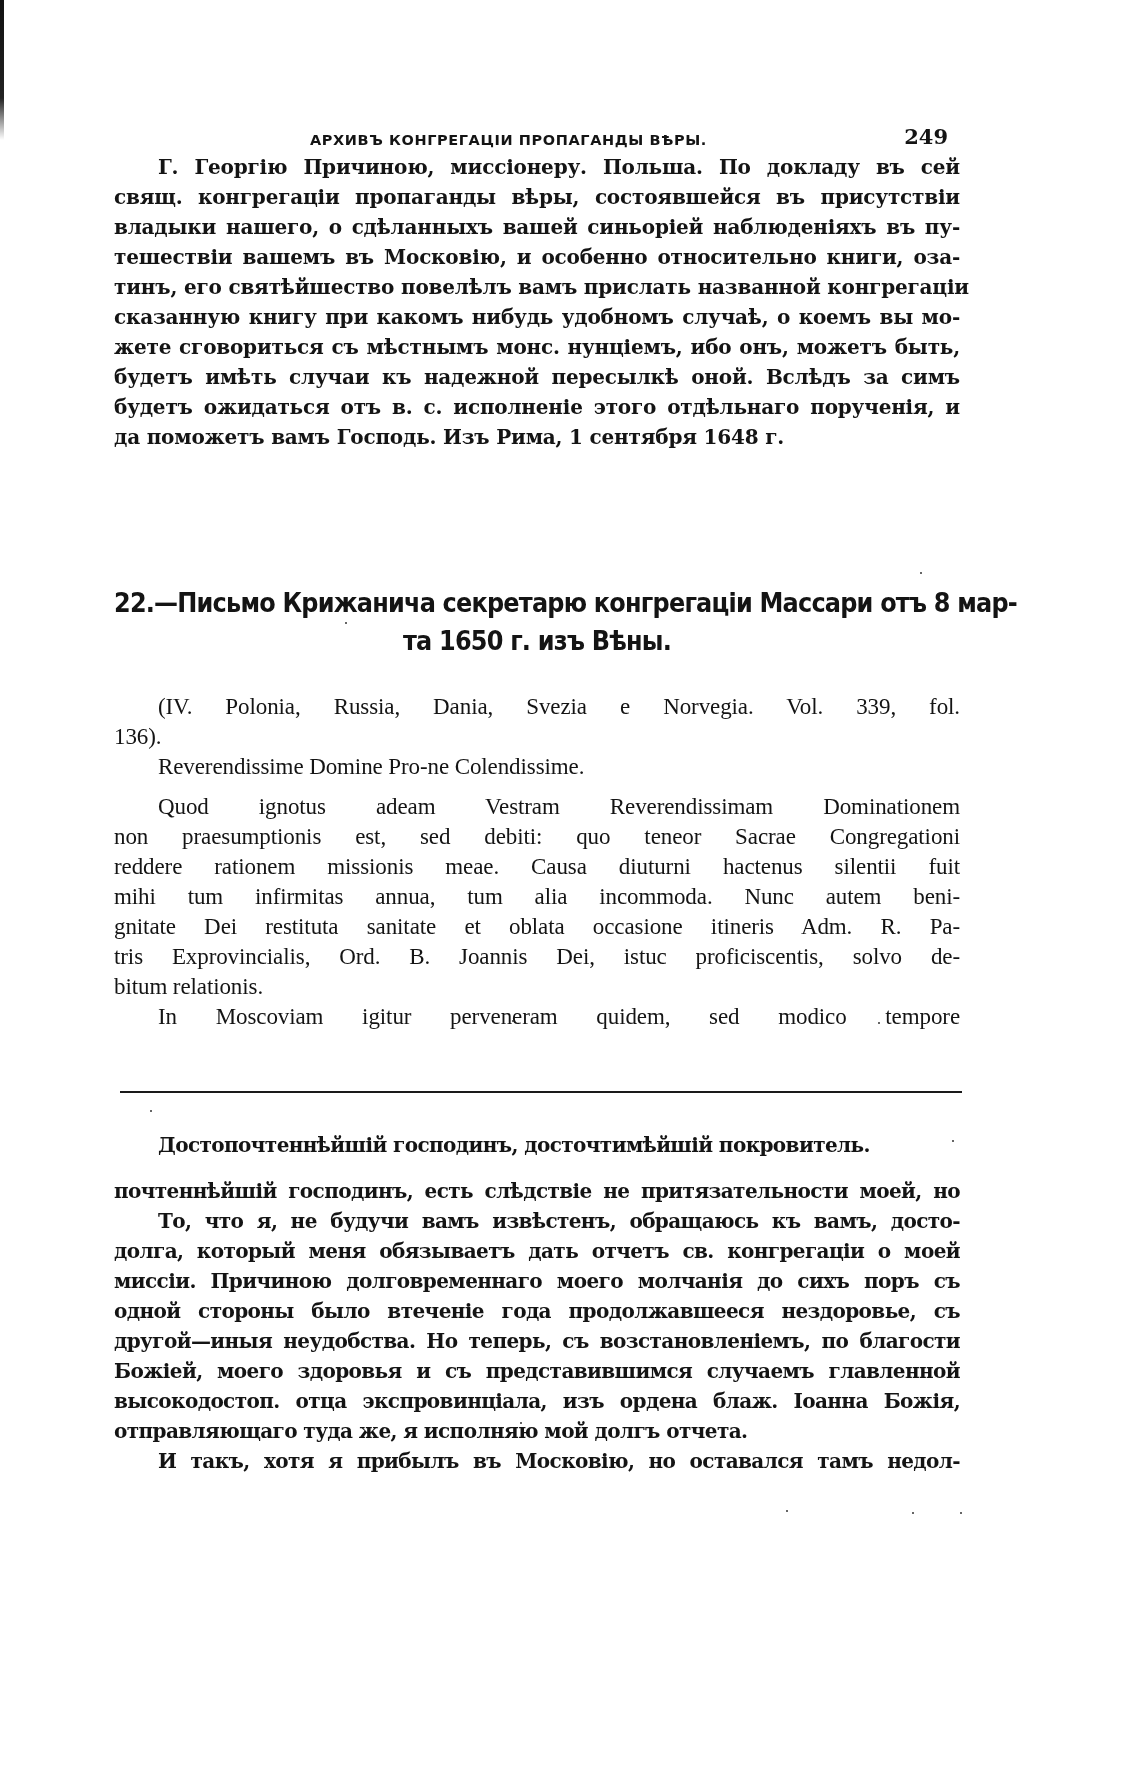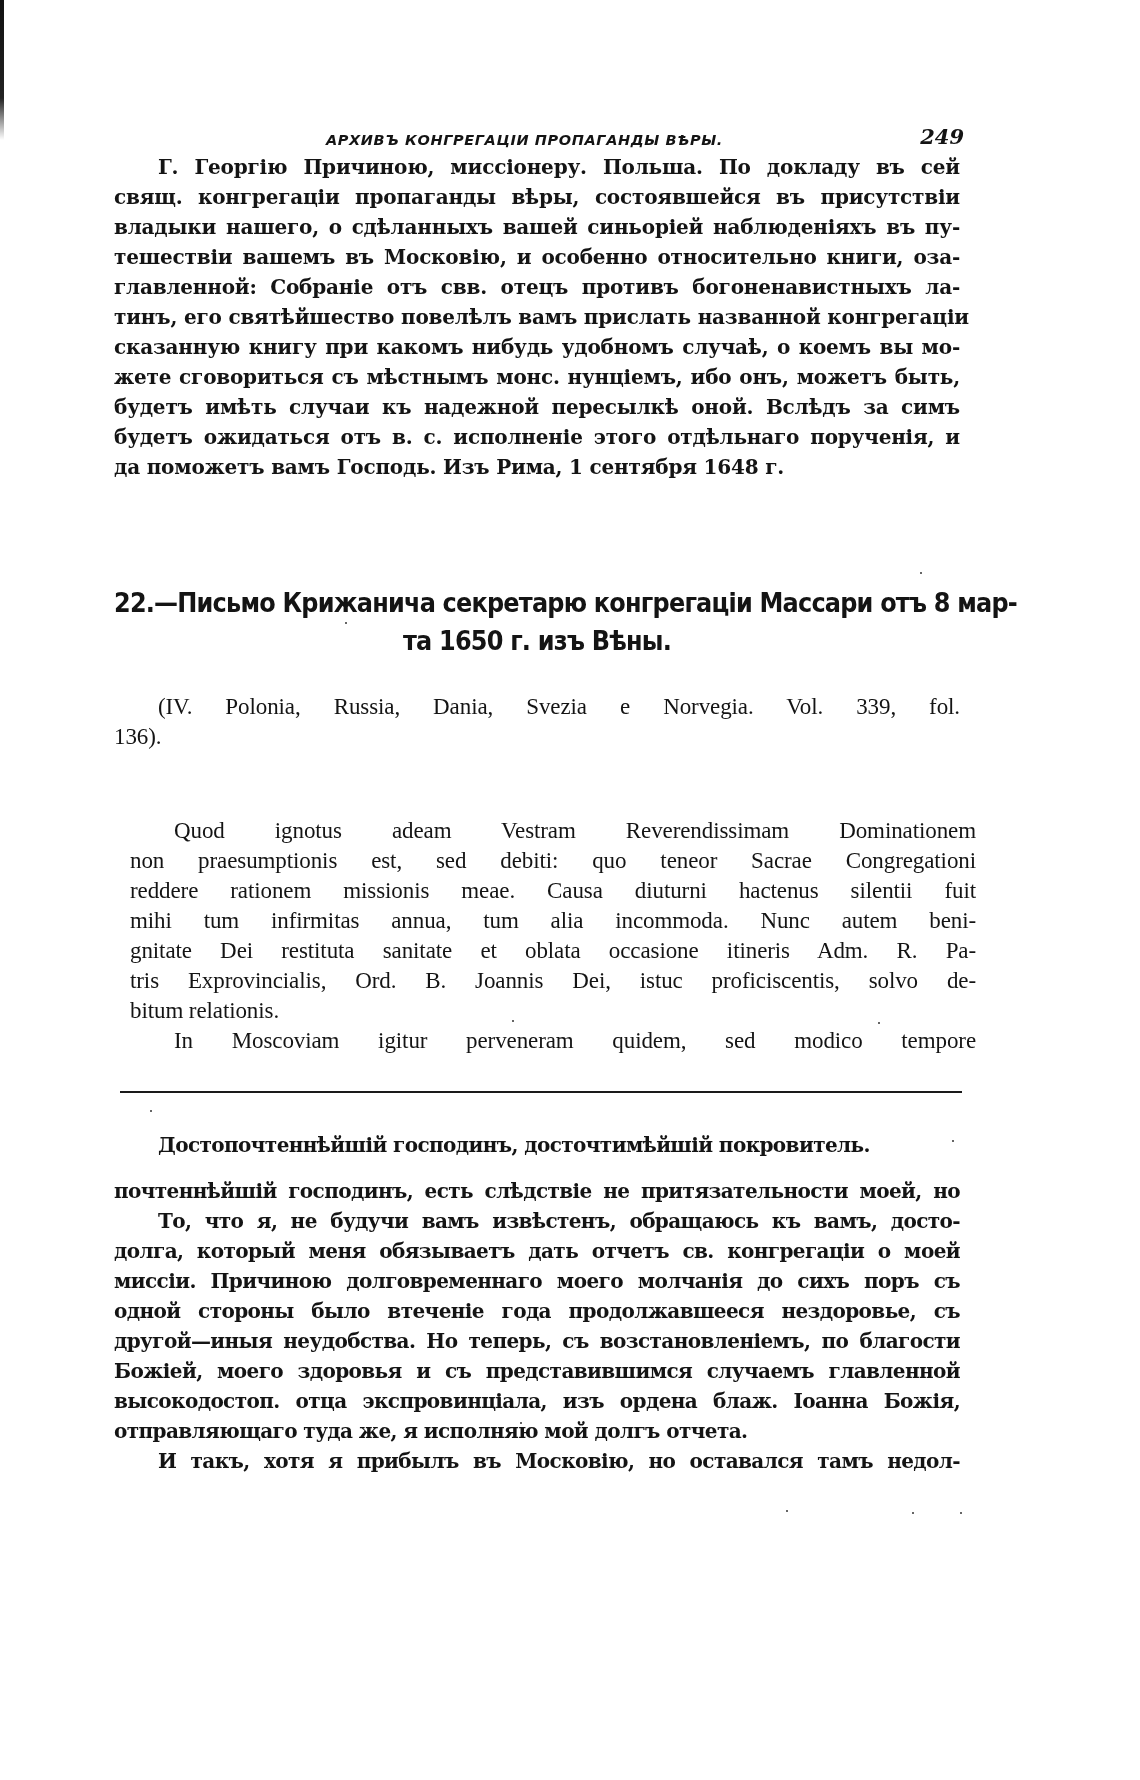--- a/index.html
+++ b/index.html
@@ -1,21 +1,21 @@
 <!DOCTYPE html>
 <html><head>
 <meta charset="utf-8">
 <style>
   html, body { margin: 0; padding: 0; background: #ffffff; }
   body { width: 1140px; height: 1780px; position: relative; overflow: hidden;
          font-family: "DejaVu Serif", "Liberation Serif", serif; color: #141414; }
   .scan-edge { position: absolute; left: 0; top: 0; width: 4px; height: 140px;
                background: linear-gradient(#111 0%, #222 70%, rgba(0,0,0,0) 100%); }
   .page { position: absolute; left: 114px; top: 0; width: 846px; }
-  .running-head { position: absolute; top: 130px; left: 16px; width: 846px; height: 30px; font-style: italic; }
+  .running-head { position: absolute; top: 130px; left: 0; width: 846px; height: 30px; }
   .running-title { position: absolute; left: 196px; top: 2px; font-family: "DejaVu Sans", sans-serif;
                    font-weight: bold; font-size: 14.5px; letter-spacing: 0.6px; }
   .page-number { position: absolute; right: 12px; top: -6px; font-family: "DejaVu Serif", serif;
                  font-weight: bold; font-size: 21px; }
   .block { position: absolute; left: 0; width: 846px; }
   .line { display: block; height: 30px; line-height: 30px; white-space: nowrap;
           text-align: justify; text-align-last: justify; font-size: 20px; }
   .line.last { text-align-last: left; }
   .line.indent { padding-left: 44px; }
   .line.center { text-align: center; text-align-last: center; }
@@ -37,40 +37,40 @@
   <div class="running-head">
     <span class="running-title">АРХИВЪ КОНГРЕГАЦІИ ПРОПАГАНДЫ ВѢРЫ.</span>
     <span class="page-number">249</span>
   </div>
 
   <div class="block cyr" style="top:152px;">
     <span class="line indent">Г. Георгію Причиною, миссіонеру. Польша. По докладу въ сей</span>
     <span class="line">свящ. конгрегаціи пропаганды вѣры, состоявшейся въ присутствіи</span>
     <span class="line">владыки нашего, о сдѣланныхъ вашей синьоріей наблюденіяхъ въ пу-</span>
     <span class="line">тешествіи вашемъ въ Московію, и особенно относительно книги, оза-</span>
-    <span class="line">главленной: Собраніе отъ свв. отецъ противъ богоненавистныхъ ла-</span>
     <span class="line">тинъ, его святѣйшество повелѣлъ вамъ прислать названной конгрегаціи</span>
     <span class="line">сказанную книгу при какомъ нибудь удобномъ случаѣ, о коемъ вы мо-</span>
     <span class="line">жете сговориться съ мѣстнымъ монс. нунціемъ, ибо онъ, можетъ быть,</span>
     <span class="line">будетъ имѣть случаи къ надежной пересылкѣ оной. Вслѣдъ за симъ</span>
     <span class="line">будетъ ожидаться отъ в. с. исполненіе этого отдѣльнаго порученія, и</span>
     <span class="line last">да поможетъ вамъ Господь. Изъ Рима, 1 сентября 1648 г.</span>
   </div>
 
   <div class="block" style="top:584px;">
     <span class="line heading">22.—Письмо Крижанича секретарю конгрегаціи Массари отъ 8 мар-</span>
     <span class="line heading center">та 1650 г. изъ Вѣны.</span>
   </div>
 
   <div class="block lat" style="top:692px;">
     <span class="line indent lat">(IV. Polonia, Russia, Dania, Svezia e Norvegia. Vol. 339, fol.</span>
     <span class="line last lat">136).</span>
+    <span class="line indent last lat">Reverendissime Domine Pro-ne Colendissime.</span>
   </div>
 
-  <div class="block lat" style="top:816px;margin-left:16px;">
+  <div class="block lat" style="top:792px;">
     <span class="line indent lat">Quod ignotus adeam Vestram Reverendissimam Dominationem</span>
     <span class="line lat">non praesumptionis est, sed debiti: quo teneor Sacrae Congregationi</span>
     <span class="line lat">reddere rationem missionis meae. Causa diuturni hactenus silentii fuit</span>
     <span class="line lat">mihi tum infirmitas annua, tum alia incommoda. Nunc autem beni-</span>
     <span class="line lat">gnitate Dei restituta sanitate et oblata occasione itineris Adm. R. Pa-</span>
     <span class="line lat">tris Exprovincialis, Ord. B. Joannis Dei, istuc proficiscentis, solvo de-</span>
     <span class="line last lat">bitum relationis.</span>
     <span class="line indent lat">In Moscoviam igitur perveneram quidem, sed modico tempore</span>
   </div>
 

